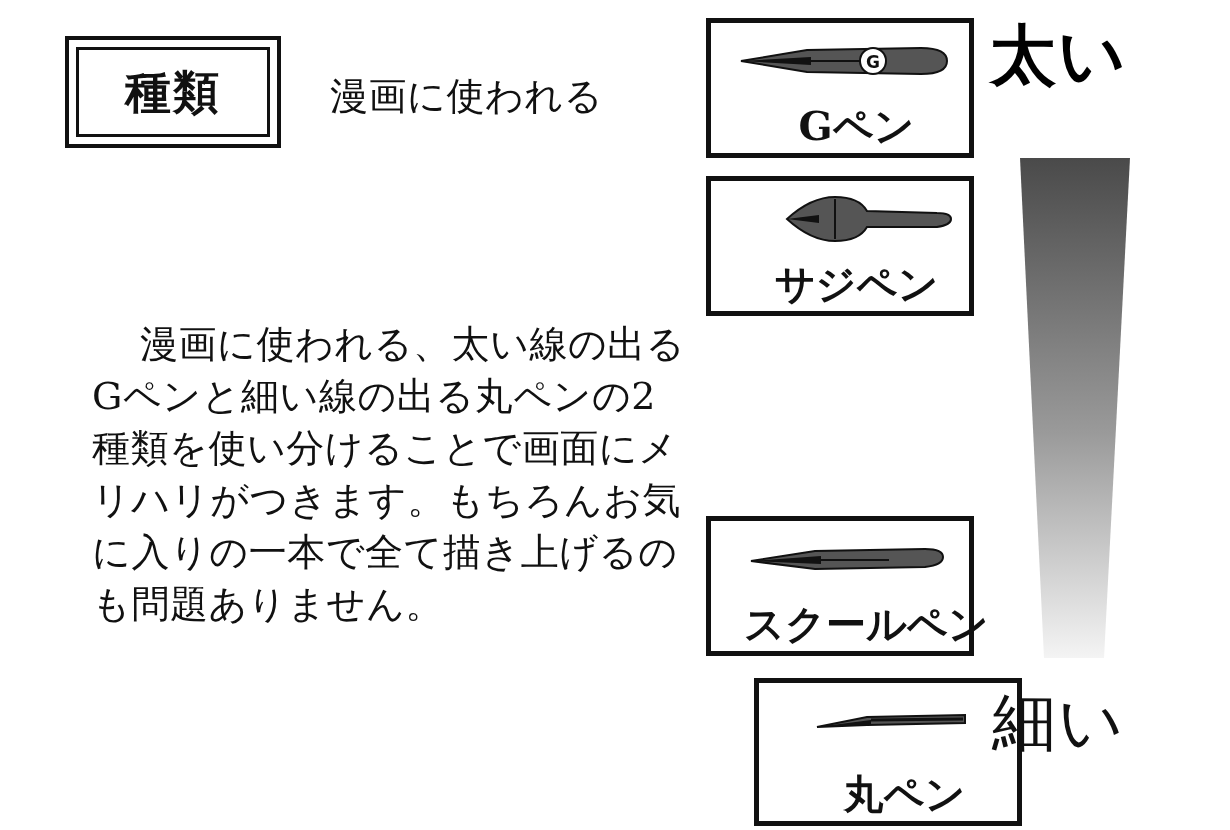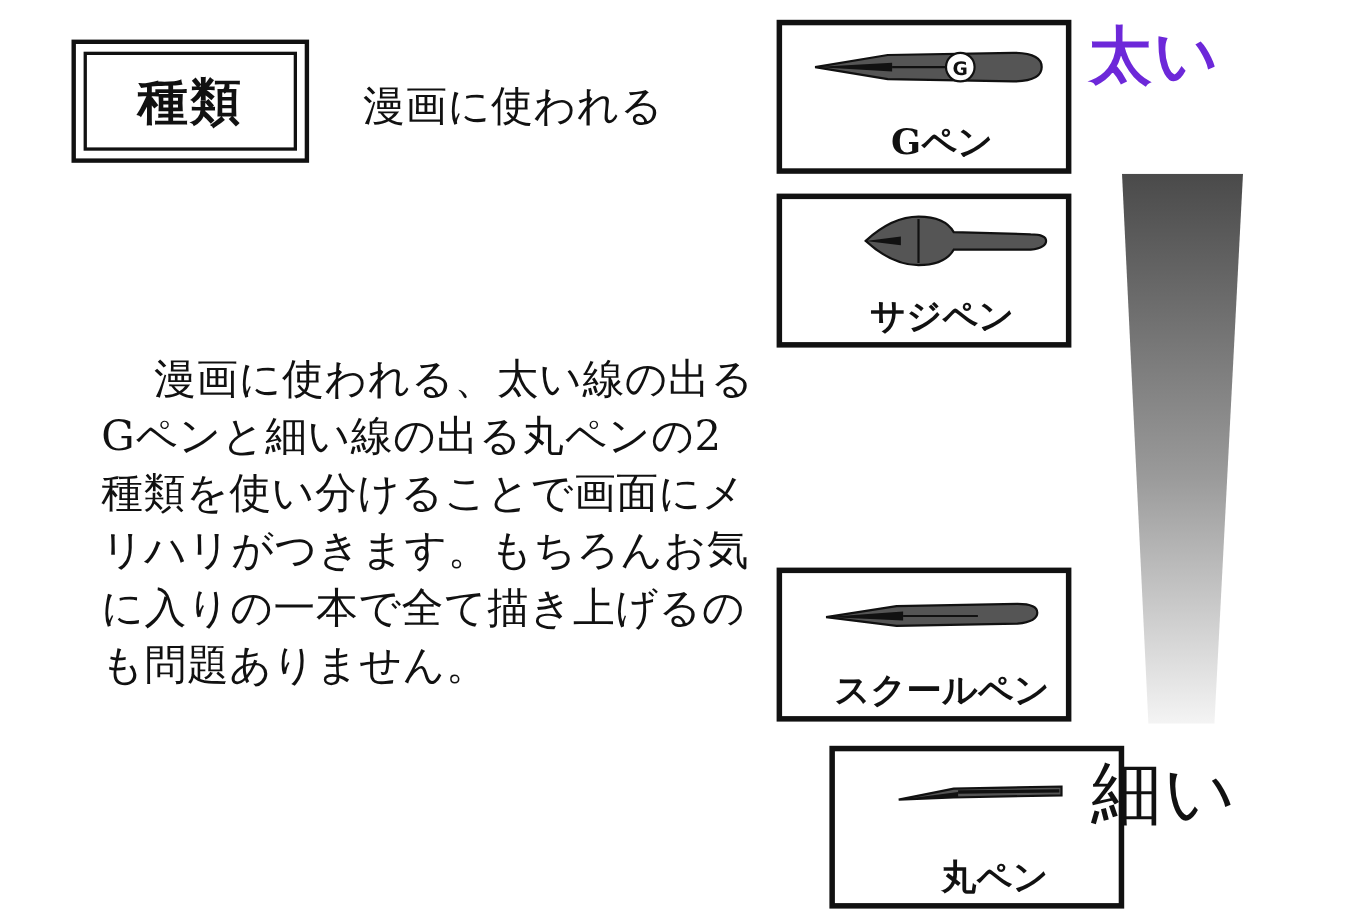--- a/index.html
+++ b/index.html
@@ -114,37 +114,37 @@
     right: 0;
     top: 10px;
     height: 56px;
   }
   .pen-label {
     position: absolute;
     left: 0;
     right: 0;
     bottom: 6px;
     text-align: center;
-    font-size: 32px;
+    font-size: 40px;
     font-weight: 700;
     line-height: 1.05;
     color: #111;
     font-family: "DejaVu Serif", "Liberation Serif", serif;
     white-space: nowrap;
     padding-left: 33px;
   }
 
   
   #thick-label {
     position: absolute;
     left: 990px;
     top: 22px;
-    font-size: 57px;
+    font-size: 66px;
     font-weight: 700;
-    color: #6d28d9;
+    color: #000000;
     letter-spacing: 2px;
     line-height: 1;
     font-family: "DejaVu Serif", "Liberation Serif", serif;
   }
   #thin-label {
     position: absolute;
     left: 992px;
     top: 690px;
     font-size: 64px;
     color: #111;

